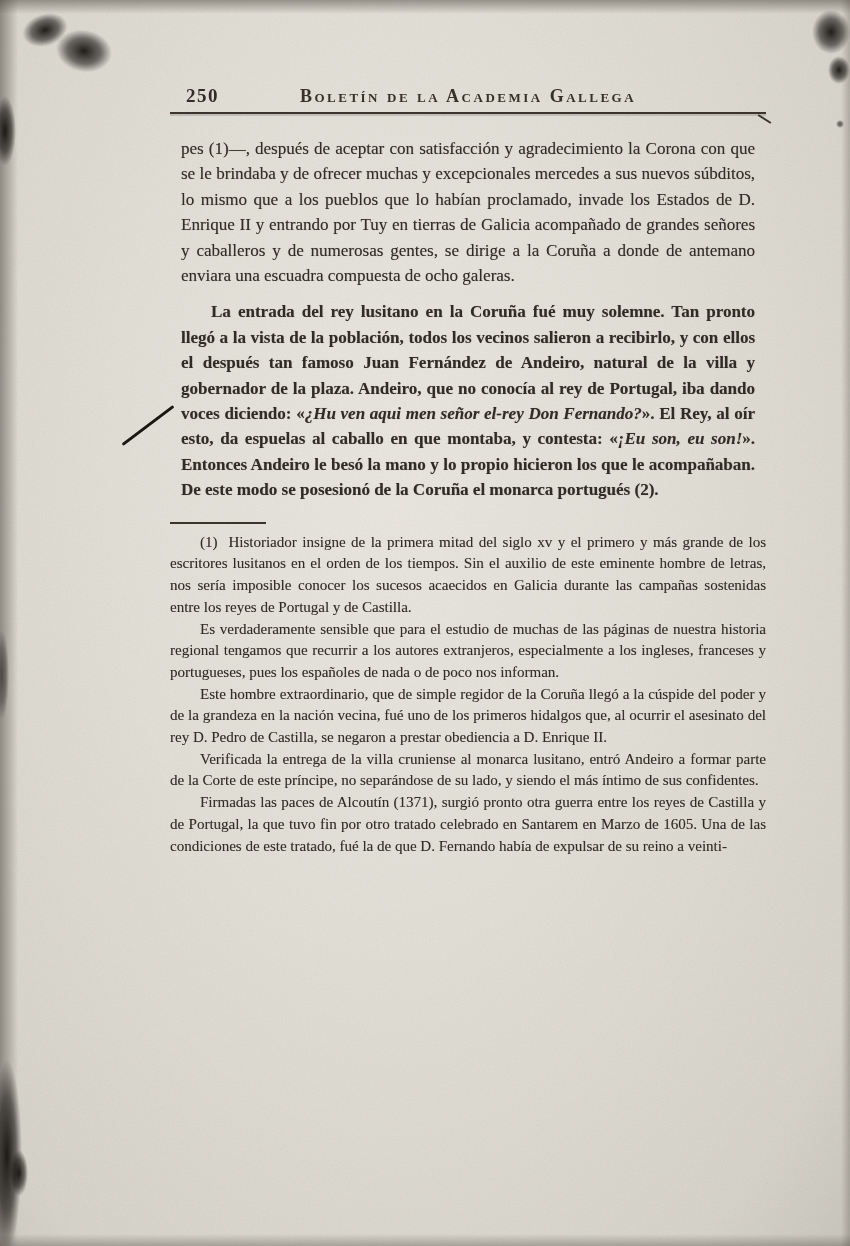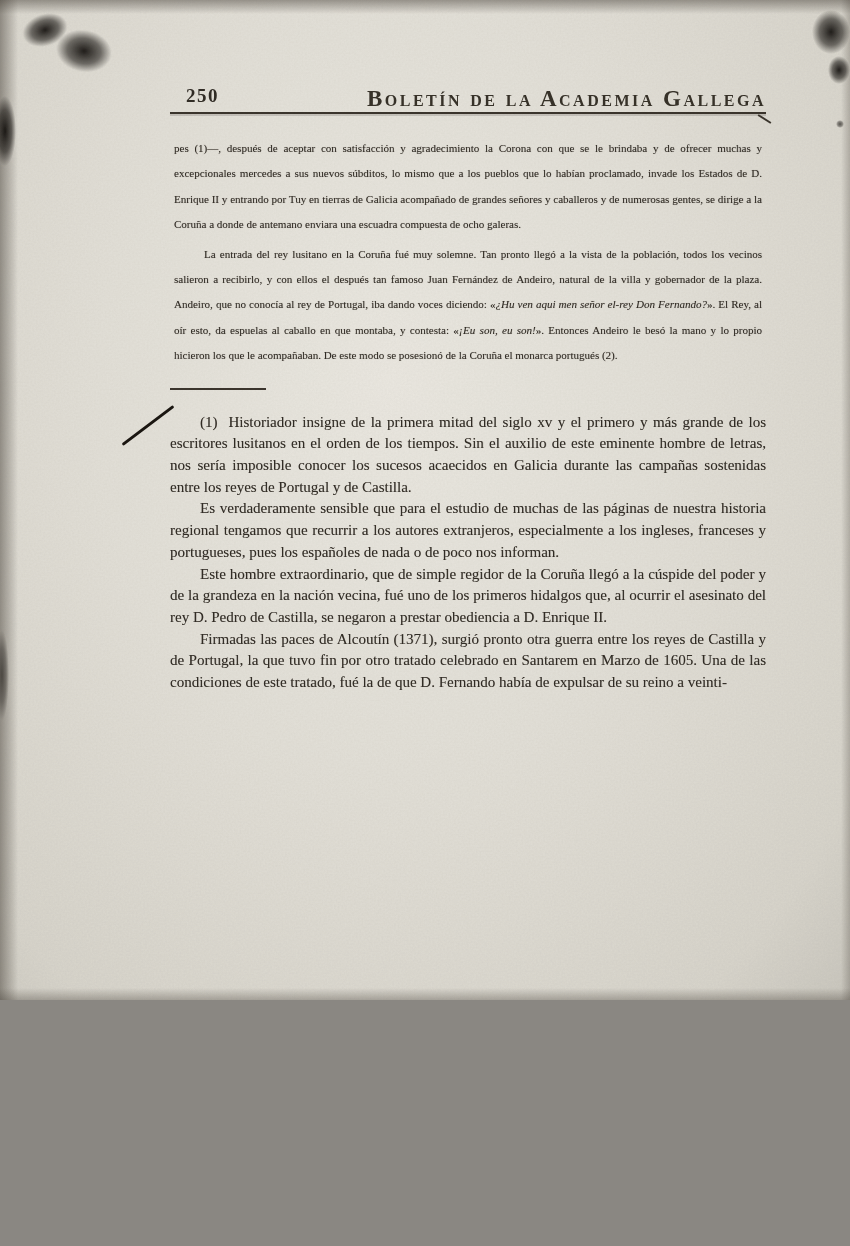--- a/index.html
+++ b/index.html
@@ -1,20 +1,20 @@
 <!DOCTYPE html>
 <html><head>
 <meta charset="utf-8">
 <style>
   * { box-sizing: border-box; }
   html, body { margin: 0; padding: 0; background: #8a8782; }
   .page {
     position: relative;
     width: 850px;
-    height: 1000px;
+    height: 1246px;
     overflow: hidden;
     margin: 0 auto;
     background: radial-gradient(ellipse at 46% 38%, #ebe8e0 0%, #e2dfd7 45%, #d7d4cb 85%, #c9c6bd 100%);
     font-family: "Liberation Serif", "DejaVu Serif", serif;
     color: #2f2a23;
   }
   
   .edge-top    { position:absolute; left:0; top:0; width:100%; height:14px; background:linear-gradient(180deg, rgba(70,64,56,.48), rgba(70,64,56,0)); }
   .edge-left   { position:absolute; left:0; top:0; width:18px; height:100%; background:linear-gradient(90deg, rgba(70,64,56,.5), rgba(70,64,56,0)); }
   .edge-right  { position:absolute; right:0; top:0; width:9px; height:100%; background:linear-gradient(270deg, rgba(70,64,56,.28), rgba(70,64,56,0)); }
@@ -38,43 +38,43 @@
 
   
   .content { position: absolute; left: 170px; top: 82px; width: 596px; }
   .header-row { position: relative; height: 28px; }
   .page-number {
     position: absolute; left: 16px; top: 3px;
     font-size: 19px; font-weight: bold; letter-spacing: 1.5px;
   }
   .header-title {
     position: absolute; left: 0; right: 0; top: 4px;
-    text-align: right;
+    text-align: center;
     font-variant: small-caps;
     font-weight: bold;
-    font-size: 23px;
+    font-size: 18px;
     letter-spacing: 2.5px;
     color: #353027;
   }
   .rule { height: 2px; background: #39332b; margin-top: 2px; box-shadow: 0 2px 0 rgba(57,51,43,.18); }
   .rule-tick { position: absolute; right: -6px; top: 36px; width: 15px; height: 2px; background: #39332b; transform: rotate(32deg); }
 
   p.main {
-    margin: 4px;
-    font-size: 11px;
+    margin: 11px;
+    font-size: 17px;
     line-height: 25.4px;
     text-align: justify;
     text-shadow: 0.3px 0.3px 0.7px rgba(46,41,34,.35);
   }
   p.first { margin-top: 22px; }
-  .indent { text-indent: 30px; }
+  .indent { text-indent: 30px; font-weight: bold; }
   .it { font-style: italic; }
 
   .fn-sep { width: 96px; height: 2px; background: #39332b; margin-top: 19px; }
-  .fn-block { margin-top: 22px; }
+  .fn-block { margin-top: 8px; }
   p.fn {
     margin: 0;
     font-size: 15px;
     line-height: 21.7px;
     text-align: justify;
     text-indent: 30px;
     text-shadow: 0.3px 0.3px 0.6px rgba(46,41,34,.3);
   }
 </style>
 </head>
@@ -109,20 +109,21 @@
     <p class="main first">pes (1)—, después de aceptar con satisfacción y agradecimiento la Corona con que se le brindaba y de ofrecer muchas y excepcionales mercedes a sus nuevos súbditos, lo mismo que a los pueblos que lo habían proclamado, invade los Estados de D. Enrique II y entrando por Tuy en tierras de Galicia acompañado de grandes señores y caballeros y de numerosas gentes, se dirige a la Coruña a donde de antemano enviara una escuadra compuesta de ocho galeras.</p>
 
     <p class="main indent"><span>La entrada del rey lusitano en la Coruña fué muy solemne. Tan pronto llegó a la vista de la población, todos los vecinos salieron a recibirlo, y con ellos el después tan famoso Juan Fernández de Andeiro, natural de la villa y gobernador de la plaza. Andeiro, que no conocía al rey de Portugal, iba dando voces diciendo: «</span><span class="it">¿Hu ven aqui men señor el-rey Don Fernando?</span><span>». El Rey, al oír esto, da espuelas al caballo en que montaba, y contesta: «</span><span class="it">¡Eu son, eu son!</span><span>». Entonces Andeiro le besó la mano y lo propio hicieron los que le acompañaban. De este modo se posesionó de la Coruña el monarca portugués (2).</span></p>
 
     <div class="fn-sep"></div>
 
     <div class="fn-block">
       <p class="fn">(1)&nbsp; Historiador insigne de la primera mitad del siglo xv y el primero y más grande de los escritores lusitanos en el orden de los tiempos. Sin el auxilio de este eminente hombre de letras, nos sería imposible conocer los sucesos acaecidos en Galicia durante las campañas sostenidas entre los reyes de Portugal y de Castilla.</p>
       <p class="fn">Es verdaderamente sensible que para el estudio de muchas de las páginas de nuestra historia regional tengamos que recurrir a los autores extranjeros, especialmente a los ingleses, franceses y portugueses, pues los españoles de nada o de poco nos informan.</p>
       <p class="fn">Este hombre extraordinario, que de simple regidor de la Coruña llegó a la cúspide del poder y de la grandeza en la nación vecina, fué uno de los primeros hidalgos que, al ocurrir el asesinato del rey D. Pedro de Castilla, se negaron a prestar obediencia a D. Enrique II.</p>
+      <p class="fn">Verificada la entrega de la villa cruniense al monarca lusitano, entró Andeiro a formar parte de la Corte de este príncipe, no separándose de su lado, y siendo el más íntimo de sus confidentes.</p>
       <p class="fn">Firmadas las paces de Alcoutín (1371), surgió pronto otra guerra entre los reyes de Castilla y de Portugal, la que tuvo fin por otro tratado celebrado en Santarem en Marzo de 1605. Una de las condiciones de este tratado, fué la de que D. Fernando había de expulsar de su reino a veinti-</p>
     </div>
   </div>
 
   <svg class="grain" width="850" height="1246">
     <filter id="grain-filter">
       <feTurbulence type="fractalNoise" baseFrequency="0.55" numOctaves="2" seed="7"></feTurbulence>
       <feColorMatrix type="matrix" values="0 0 0 0 0.15  0 0 0 0 0.14  0 0 0 0 0.12  0 0 0 0.08 0"></feColorMatrix>
     </filter>
     <rect width="850" height="1246" filter="url(#grain-filter)"></rect>

